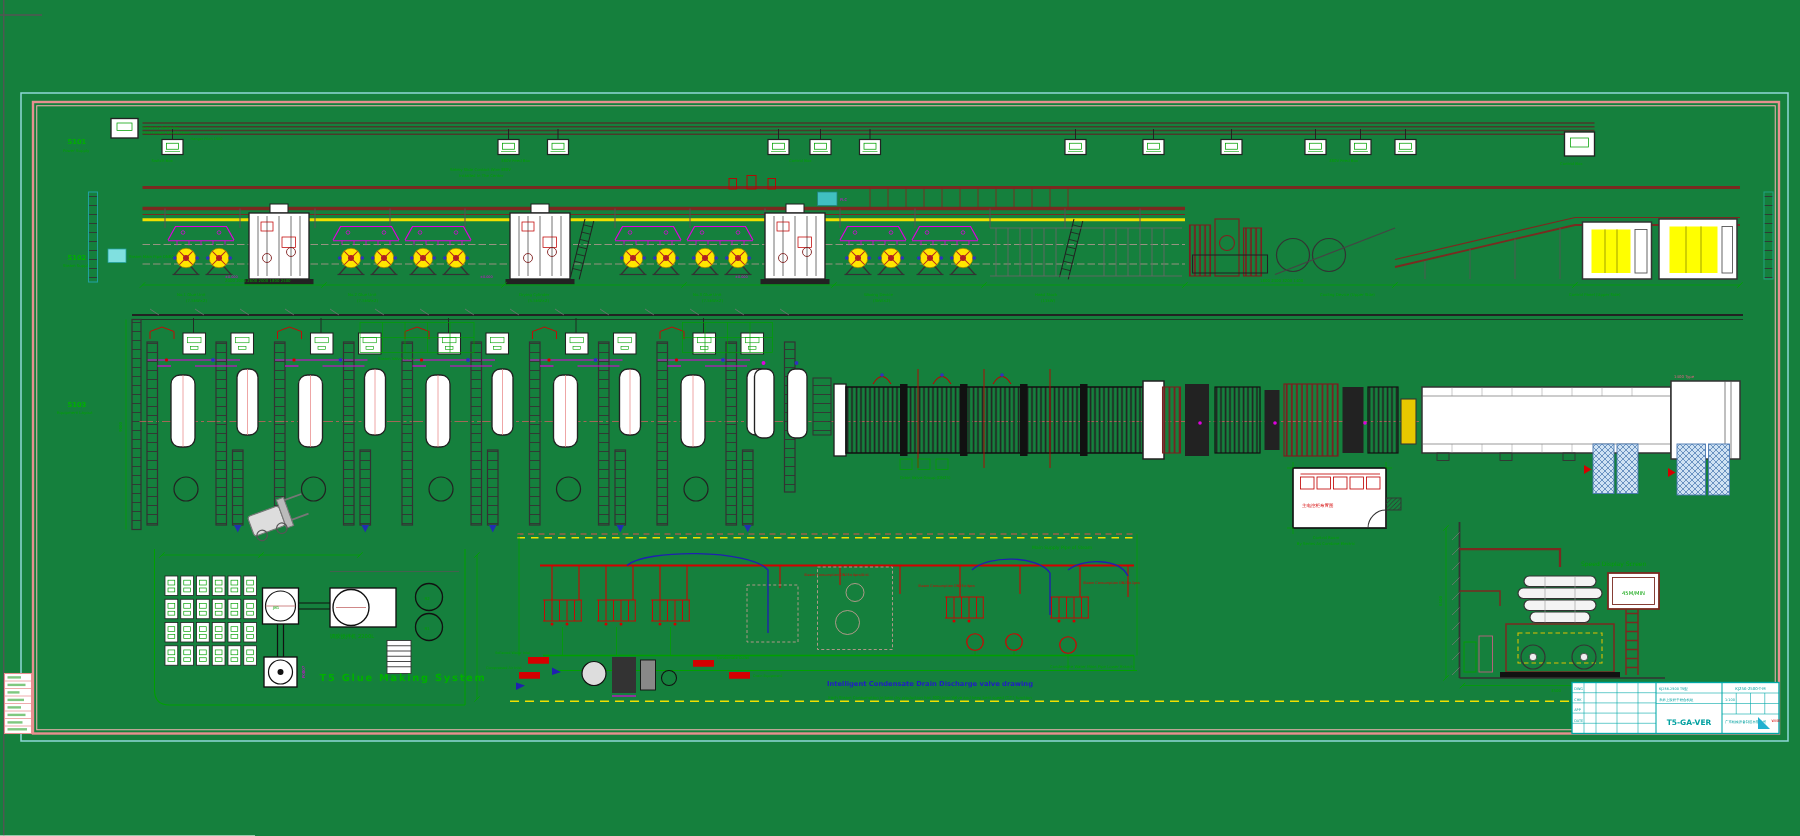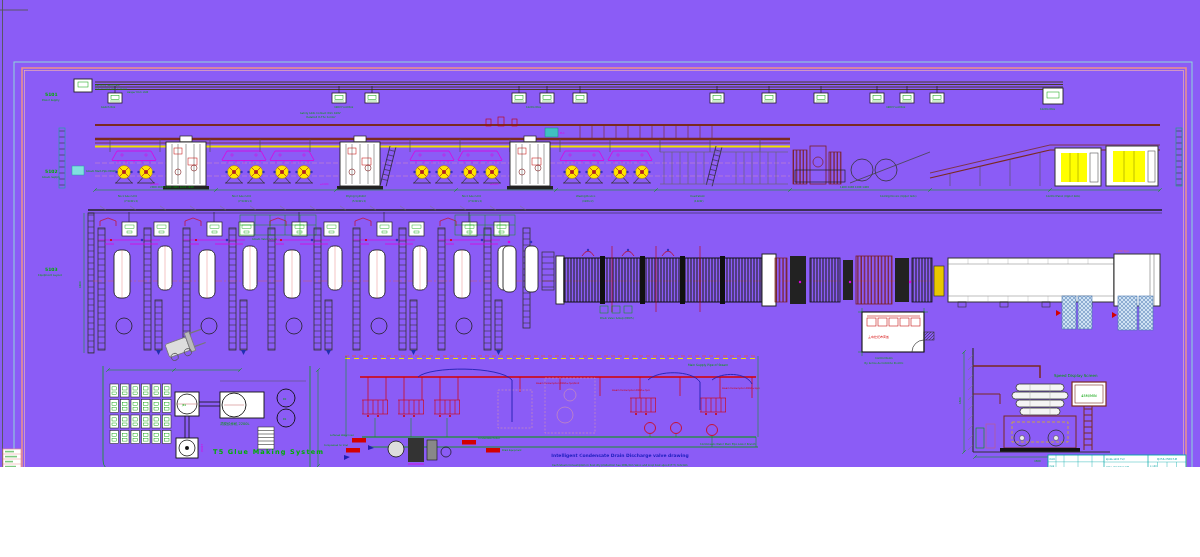--- a/index.html
+++ b/index.html
@@ -1,16 +1,16 @@
 <!DOCTYPE html>
 <html><head>
 <meta charset="utf-8">
 <style>
   html,body{margin:0;padding:0;background:#ffffff;}
-  .stage{position:relative;width:1200px;height:467px;background:#8b5cf6;overflow:hidden;}
+  .stage{position:relative;width:1200px;height:557px;background:#15803d;overflow:hidden;}
   svg{display:block;}
   .t{font-family:"DejaVu Sans",sans-serif;}
   .g{fill:#00a000}.gb{fill:#00b000;font-weight:bold}
   .r{fill:#d40000}.m{fill:#e000e0}.c{fill:#00a0a0}.b{fill:#2020c0;font-weight:bold}.p{fill:#e06080}
   .f2{font-size:2.3px}.f26{font-size:2.6px}.f3{font-size:3px}.f35{font-size:3.5px}
   .f4{font-size:4px}.f45{font-size:4.5px}.f5{font-size:5px}.f65{font-size:6.5px}
 </style>
 </head>
 <body>
 

